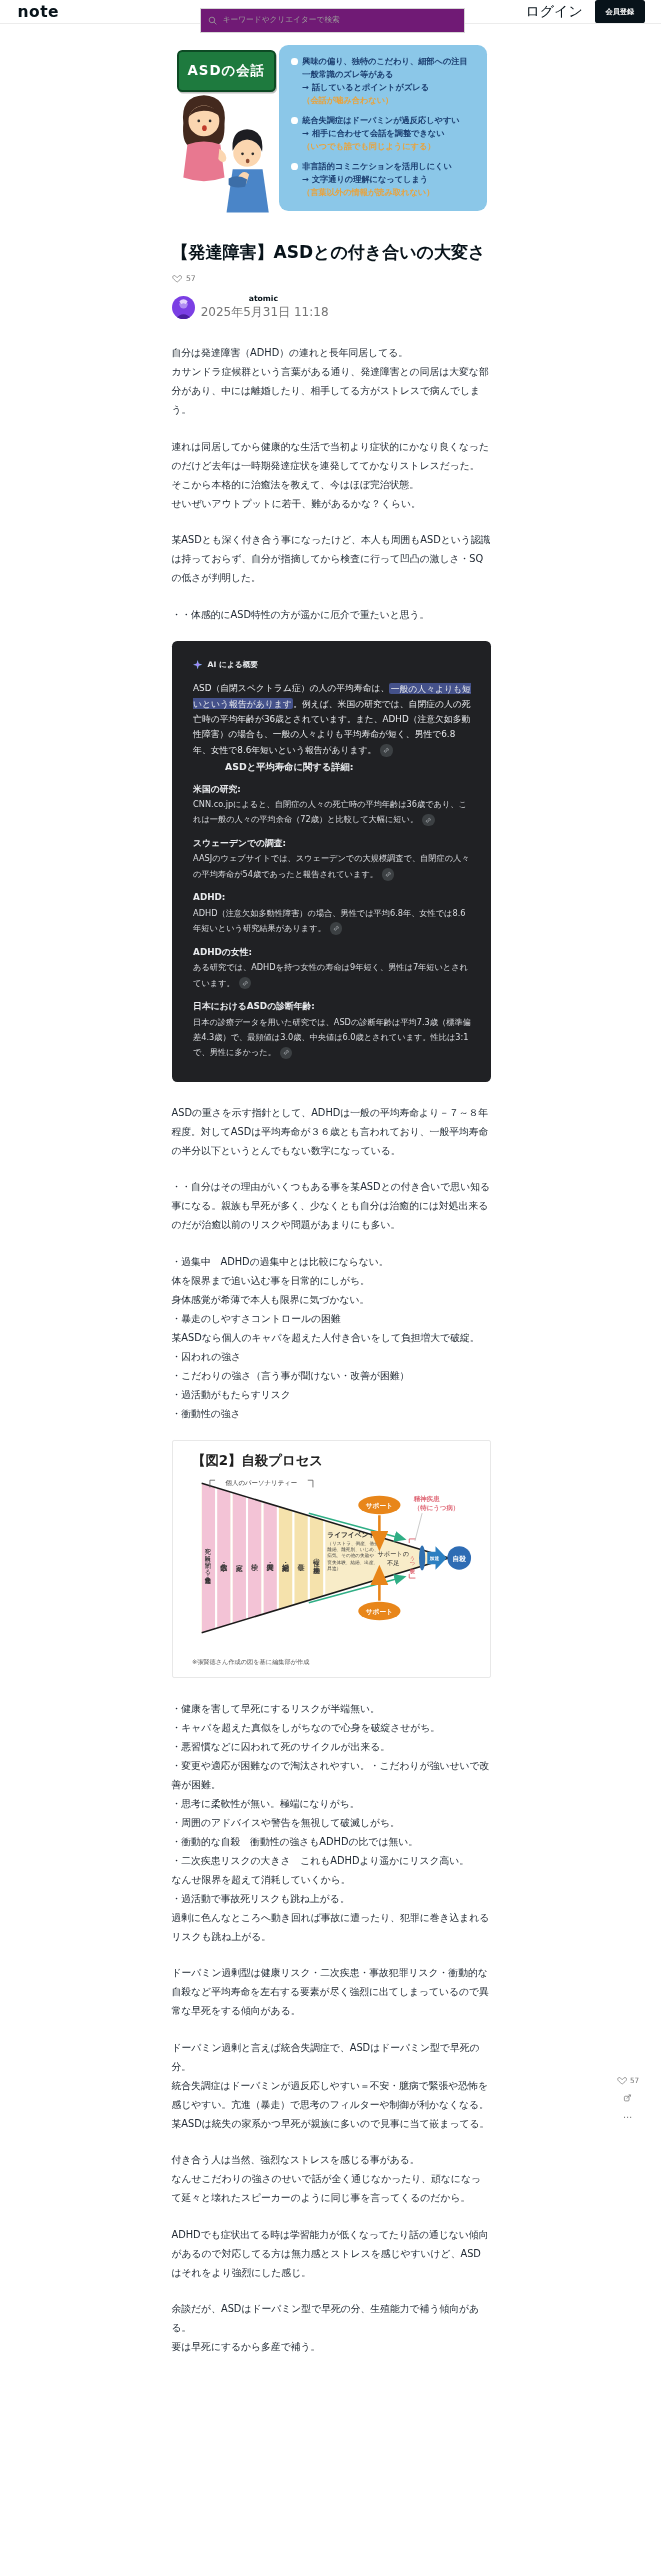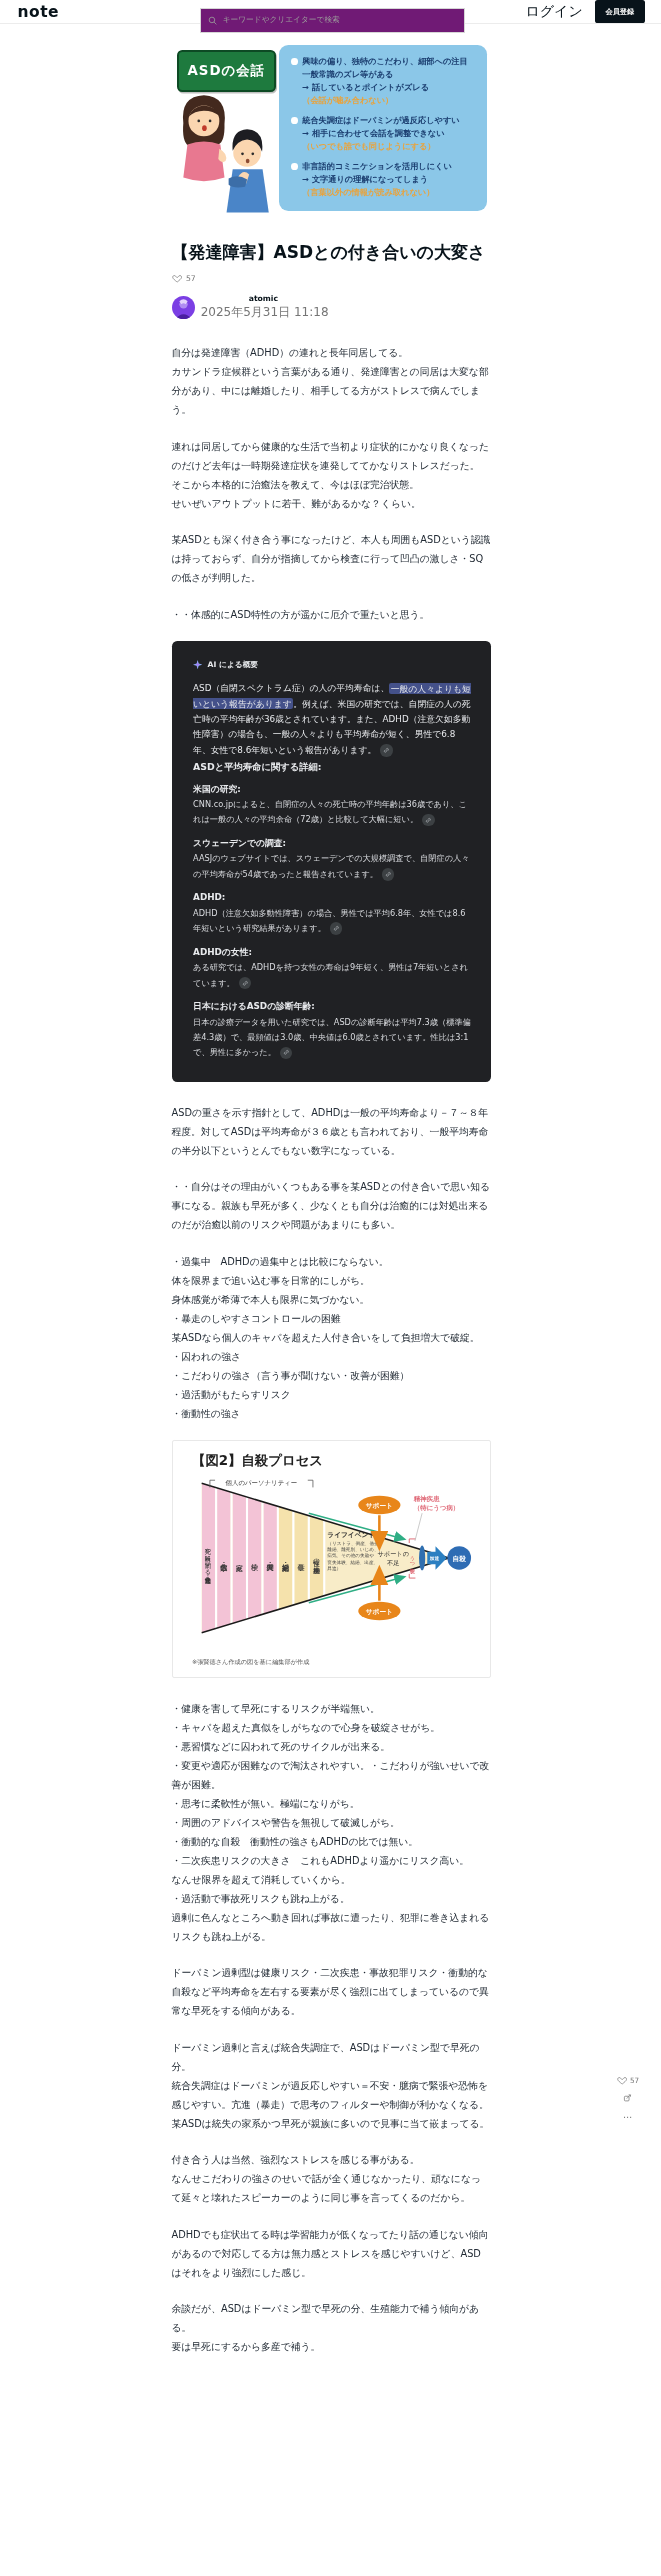--- a/index.html
+++ b/index.html
@@ -63,21 +63,21 @@
   .line { display:block; }
   
   .ai-block {
     background:#202124; border-radius:5.2px; color:#e8eaed;
     padding:16.5px 19.6px 13.4px 21.6px; margin:2.1px 0 20.6px;
     font-size:8.8px; line-height:1.75;
   }
   .ai-head { display:flex; align-items:center; gap:5.2px; font-size:7.7px; font-weight:700; margin-bottom:10.3px; }
   .ai-intro { margin-bottom:1px; }
   .ai-hl { background:#44518a; border-radius:2.1px; padding:0.5px 1.5px; }
-  .ai-details-h { font-weight:700; font-size:9.3px; margin-bottom:6.2px; }
+  .ai-details-h { font-weight:700; font-size:9.3px; margin-bottom:6.2px;margin-left:32px; }
   .ai-sec { margin-bottom:8.2px; }
   .ai-sec-title { display:block; font-weight:700; }
   .ai-sec-body { color:#dadce0; font-size:8.2px; }
   .chip {
     display:inline-flex; width:12.4px; height:12.4px; border-radius:50%;
     background:#3c4043; align-items:center; justify-content:center;
     margin-left:4.1px; vertical-align:middle; cursor:pointer;
   }
   
   .figure-box { border:0.5px solid #e8e8e8; border-radius:2.1px; padding:9.3px 6.2px 5.2px 8.2px; margin:2.1px 0 20.6px; background:#fff; }

